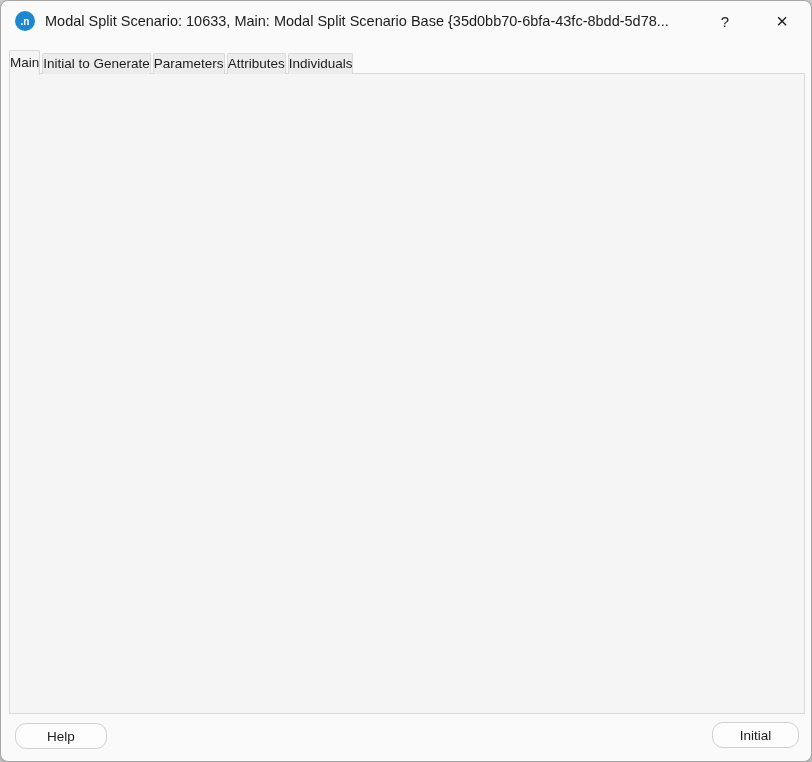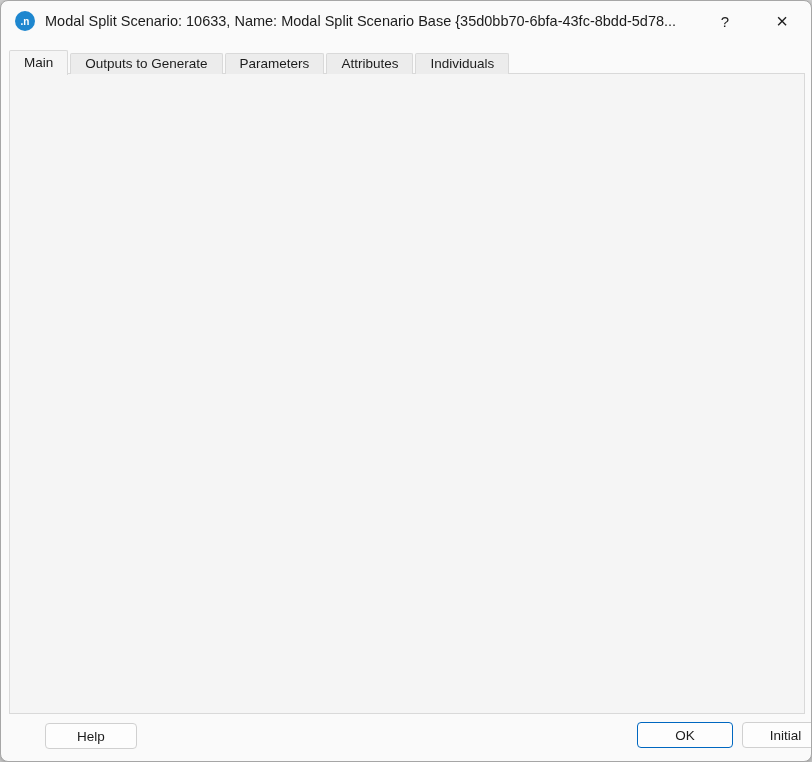--- a/index.html
+++ b/index.html
@@ -20,21 +20,21 @@
   .title-text { position:absolute; left:44px; top:0; height:40px; line-height:40px;
     font-size:14.5px; white-space:nowrap; overflow:hidden; width:650px; }
   .cap-btn { position:absolute; top:6px; height:28px; display:flex; align-items:center;
     justify-content:center; color:#1c1c1c; cursor:default; }
   .cap-help { left:706px; width:36px; font-size:15px; }
   .cap-close { left:762px; width:38px; font-size:20px; font-weight:300; }
 
   
   .tabs { position:absolute; left:8px; top:49px; display:flex; align-items:flex-end; height:24px; z-index:3; }
   .tab { border:1px solid #d9d9d9; border-bottom:none; background:#ececec;
-    font-size:13.5px; padding:0 14px; height:21px; line-height:20px; margin-right:2px;
+    font-size:13.5px; padding:0 0; height:21px; line-height:20px; margin-right:2px;
     border-radius:2px 2px 0 0; white-space:nowrap; }
   .tab.active { background:#f5f5f5; height:25px; line-height:24px; margin-bottom:-1px; z-index:4; }
 
   
   .page { position:absolute; left:8px; top:72px; width:796px; height:641px;
     background:#f5f5f5; border:1px solid #d9d9d9; z-index:1; }
 
   .lbl { position:absolute; font-size:13.5px; white-space:nowrap; }
 
   .field, .dropdown {
@@ -78,49 +78,49 @@
     border-right:1px solid #d4d4d4; white-space:nowrap; overflow:hidden; }
   .cell:last-child { border-right:none; }
   .sliver { display:grid; grid-template-columns:5px 152px 154px 153px 155px 1fr; height:6px; }
   .sliver div { border-right:1px solid #d4d4d4; }
   .sliver div:last-child { border-right:none; }
   .hscroll { position:relative; height:19px; background:#f0f0f0; }
   .hthumb { position:absolute; left:18px; top:5px; width:249px; height:9px;
     background:#8f8f8f; border-radius:4px; }
 
   
-  .btn { position:absolute; background:#fdfdfd; border:1px solid #d0d0d0; border-radius:4px;
+  .btn { position:absolute; background:#fdfdfd; border:1px solid #d0d0d0; border-radius:11px;
     font-size:13.5px; color:#1c1c1c; display:flex; align-items:center; justify-content:center;
-    font-family:inherit;margin-left:30px; }
+    font-family:inherit; }
   .btn-default { border-color:#0067c0; }
 
   
   .radio-row { position:absolute; display:flex; align-items:center; gap:14px; }
   .radio-opt { display:flex; align-items:center; gap:6px; }
   .radio { width:16px; height:16px; border-radius:50%; background:#fdfdfd; border:1px solid #8b8b8b; }
   .radio.sel { border:5px solid #0b66c2; background:#fff; }
   .radio-lbl { font-size:13.5px; white-space:nowrap; }
 </style>
 </head>
 <body>
 
 <div class="window">
 
   <div class="titlebar">
     <div class="app-icon">.n</div>
-    <div class="title-text">Modal Split Scenario: 10633, Name: Modal Split Scenario Base  {35d0bb70-6bfa-43fc-8bdd-5d78...</div>
+    <div class="title-text">Modal Split Scenario: 10633, Main: Modal Split Scenario Base  {35d0bb70-6bfa-43fc-8bdd-5d78...</div>
     <div class="cap-btn cap-help">?</div>
     <div class="cap-btn cap-close">×</div>
   </div>
 
   <div class="page"></div>
 
   <div class="tabs">
     <div class="tab active">Main</div>
-    <div class="tab">Outputs to Generate</div>
+    <div class="tab">Initial to Generate</div>
     <div class="tab">Parameters</div>
     <div class="tab">Attributes</div>
     <div class="tab">Individuals</div>
   </div>
 
   <div class="lbl" style="left:28px; top:90px;">Name:</div>
   <input class="field" style="left: 68px; top: 85px; width: 320px;" value="Modal Split Scenario Base">
   <div class="lbl" style="left:398px; top:90px;">External ID:</div>
   <input class="field" style="left: 470px; top: 85px; width: 318px;" value="">
 
@@ -306,16 +306,15 @@
         <span class="radio-lbl">Arrival Side</span>
       </div>
       <div class="radio-opt">
         <span class="radio"></span>
         <span class="radio-lbl">None</span>
       </div>
     </div>
   </div>
 
   <div class="btn" style="left:14px; top:722px; width:92px; height:26px;">Help</div>
-  <div class="btn btn-default" style="left:606px; top:721px; width:96px; height:26px;">OK</div>
   <div class="btn" style="left:711px; top:721px; width:87px; height:26px;">Initial</div>
 
 </div>
 
 </body></html>

